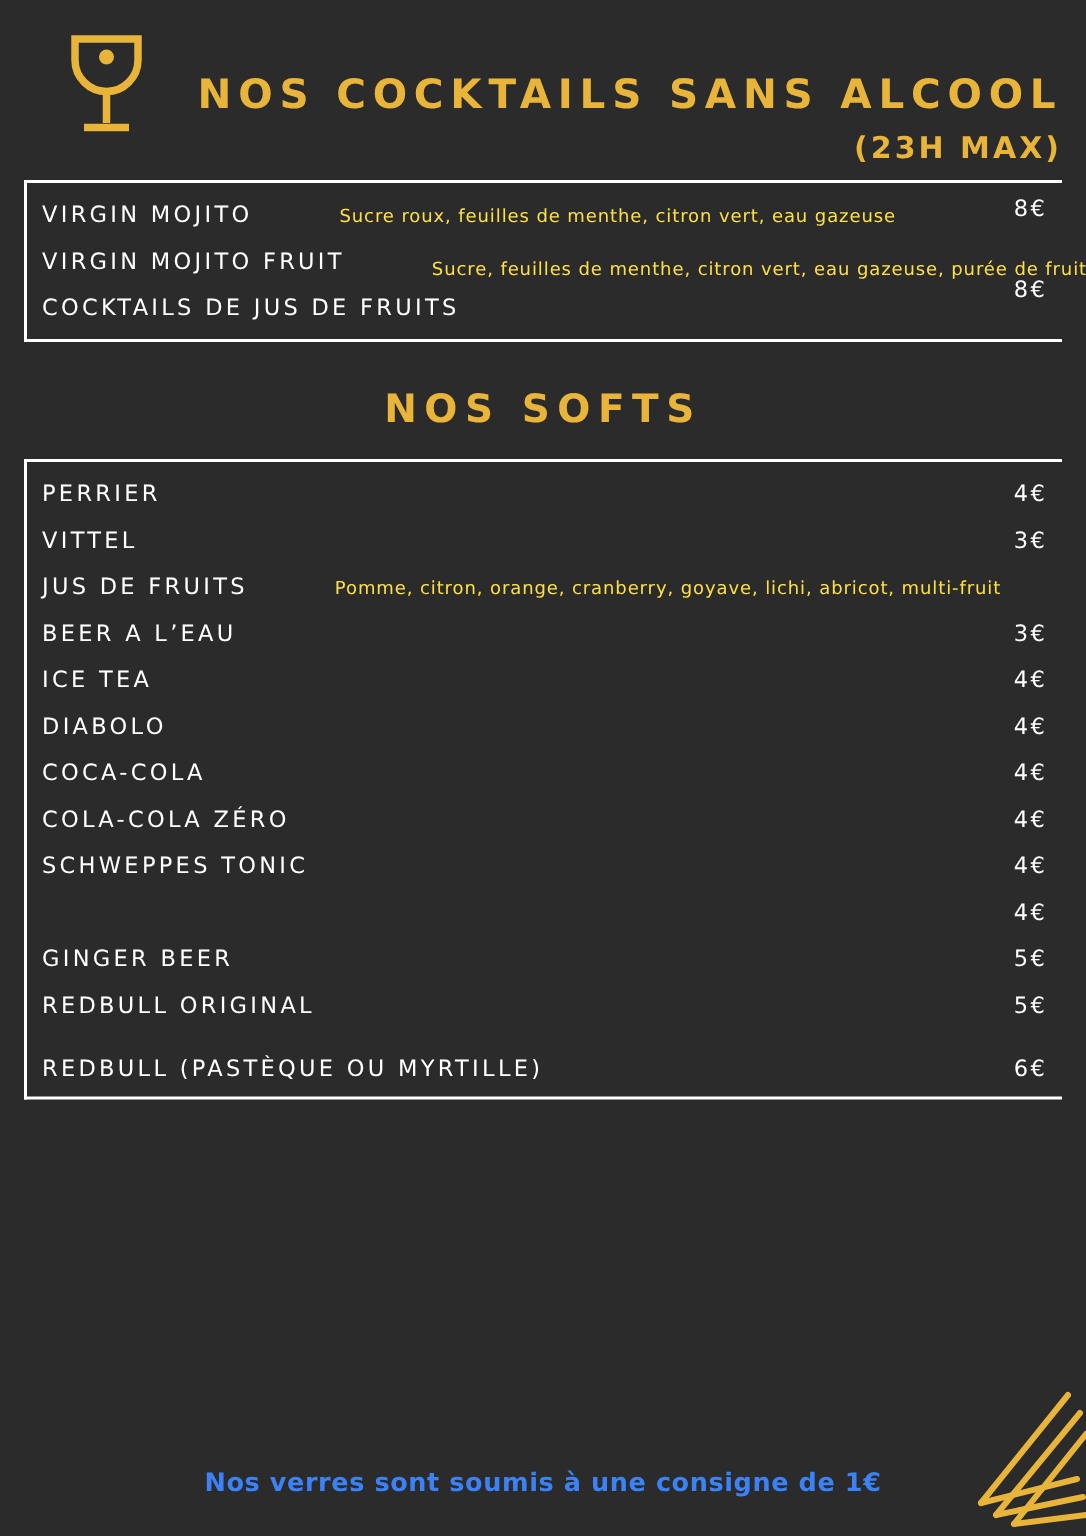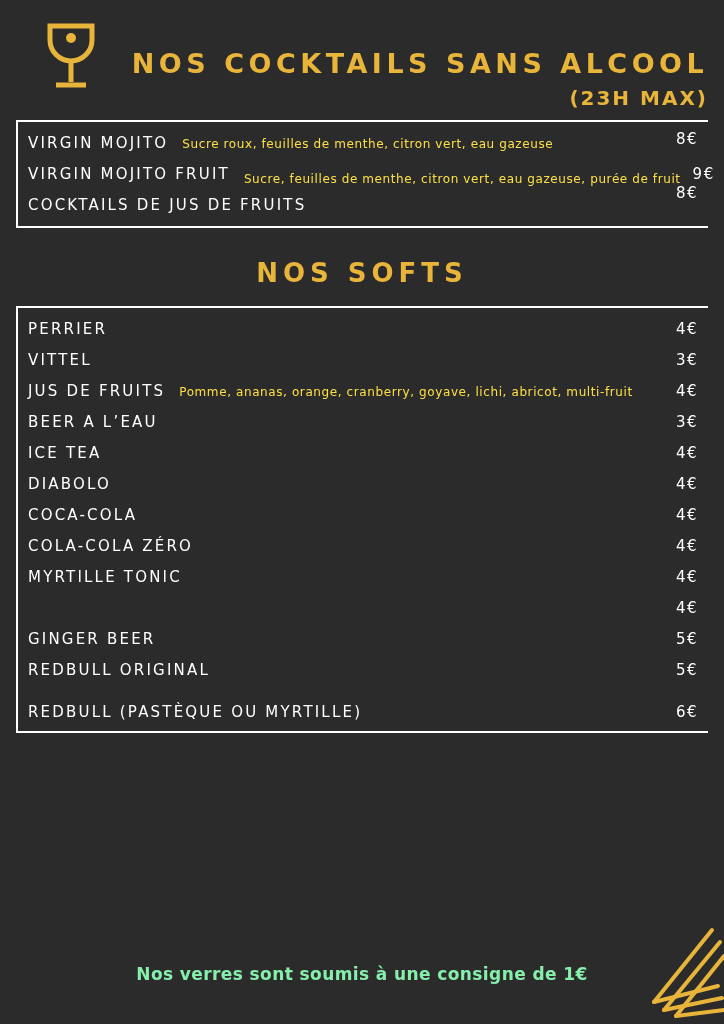--- a/index.html
+++ b/index.html
@@ -69,20 +69,21 @@
     border-bottom: 2px solid #ffffff;
     border-left: 2px solid #ffffff;
     padding: 12px 0 10px 0;
   }
   .row {
     position: relative;
     display: flex;
     align-items: baseline;
     padding: 0 10px 0 10px;
     min-height: 30px;
+    gap: 44px;
   }
   .row .name {
     font-family: "DejaVu Sans", sans-serif;
     font-size: 15px;
     letter-spacing: 2.2px;
     color: #ffffff;
     white-space: nowrap;
   }
   .row .desc {
     font-family: "DejaVu Sans", sans-serif;
@@ -124,27 +125,27 @@
   }
 
   .softs .row { min-height: 0; margin-bottom: 13px; }
   .softs .row:last-child { margin-bottom: 0; margin-top: 24px; }
 
   
   .footer-note {
     position: absolute;
     left: 0;
     right: 0;
-    bottom: 40px;
+    bottom: 25px;
     text-align: center;
     font-family: "DejaVu Sans", sans-serif;
     font-weight: bold;
     font-size: 17px;
     letter-spacing: 0.4px;
-    color: #86efac;
+    color: #3b82f6;
   }
   .scribble {
     position: absolute;
     right: 0;
     bottom: 0;
     width: 130px;
     height: 100px;
   }
 </style>
 </head>
@@ -198,21 +199,21 @@
     </div>
 
     <div class="row">
       <span class="name">VITTEL</span>
       <span class="spacer"></span>
       <span class="price">3€</span>
     </div>
 
     <div class="row">
       <span class="name">JUS DE FRUITS</span>
-      <span class="desc">Pomme, ananas, orange, cranberry, goyave, lichi, abricot, multi-fruit</span>
+      <span class="desc">Pomme, citron, orange, cranberry, goyave, lichi, abricot, multi-fruit</span>
       <span class="price">4€</span>
     </div>
 
     <div class="row">
       <span class="name">BEER A L’EAU</span>
       <span class="spacer"></span>
       <span class="price">3€</span>
     </div>
 
     <div class="row">
@@ -233,21 +234,21 @@
       <span class="price">4€</span>
     </div>
 
     <div class="row">
       <span class="name">COLA-COLA ZÉRO</span>
       <span class="spacer"></span>
       <span class="price">4€</span>
     </div>
 
     <div class="row">
-      <span class="name">MYRTILLE TONIC</span>
+      <span class="name">SCHWEPPES TONIC</span>
       <span class="spacer"></span>
       <span class="price">4€</span>
     </div>
 
     <div class="row">
       <span class="spacer"></span>
       <span class="price">4€</span>
     </div>
 
     <div class="row">

